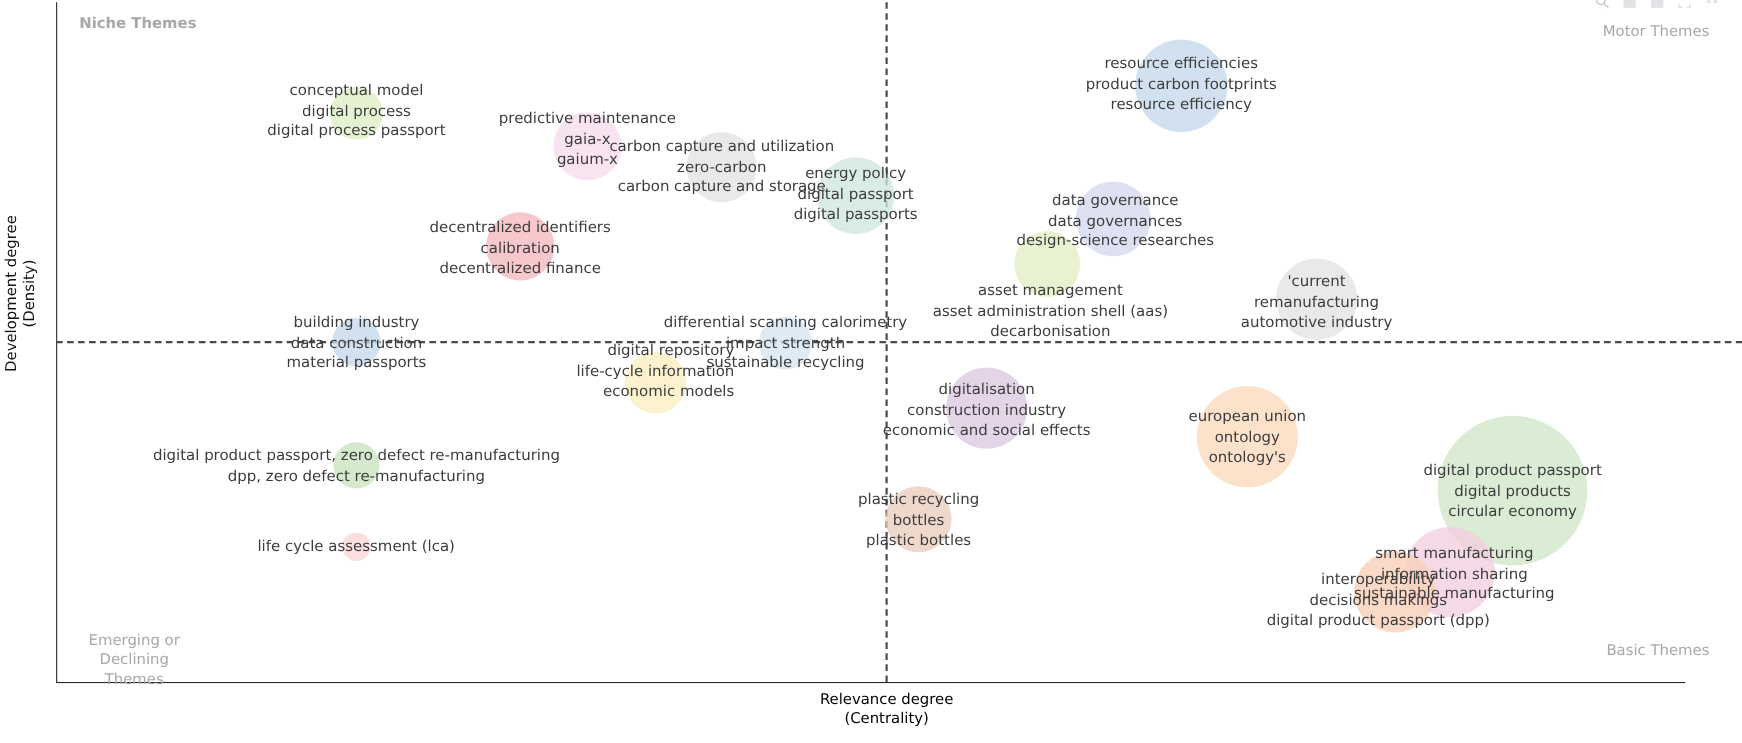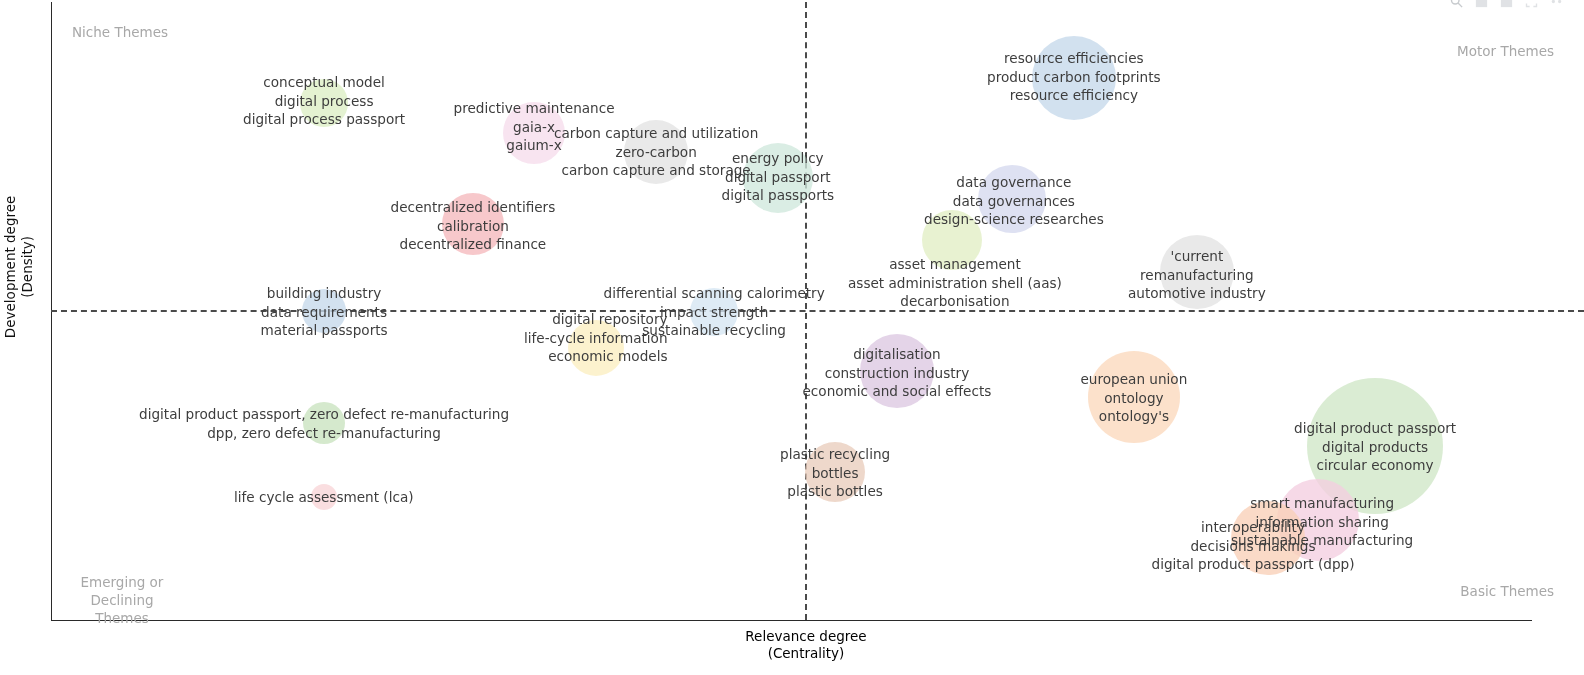--- a/index.html
+++ b/index.html
@@ -16,22 +16,22 @@
 
   
   #ylabel{position:absolute;left:-76px;top:250px;width:190px;
           transform:rotate(-90deg);transform-origin:50% 50%;
           text-align:center;font-size:13.5px;color:#111;line-height:1.25;}
   #xlabel{position:absolute;left:706px;top:628px;width:200px;
           text-align:center;font-size:13.5px;color:#000000;line-height:1.25;}
 
   
   .quad{position:absolute;font-size:13.5px;color:#a8a8a8;line-height:1.35;}
-  #quad-niche{left:72px;top:23px;}
-  #quad-motor{right:30px;top:20px;text-align:right;margin-top:22px;}
+  #quad-niche{left:72px;top:12px;font-weight:bold;}
+  #quad-motor{right:30px;top:20px;text-align:right;}
   #quad-emerging{left:62px;top:573px;text-align:center;width:120px;}
   #quad-basic{right:30px;top:582px;text-align:right;margin-left:20px;}
 
   
   .bubble{position:absolute;border-radius:50%;}
 
   
   .clabel{position:absolute;font-size:13.6px;color:#3d3d3d;line-height:1.37;
           white-space:nowrap;text-align:center;}
 
@@ -143,21 +143,21 @@
         <div>asset administration shell (aas)</div>
         <div>decarbonisation</div>
       </div>
       <div class="clabel" style="left: 1128px; top: 247px;">
         <div>'current</div>
         <div>remanufacturing</div>
         <div>automotive industry</div>
       </div>
       <div class="clabel" style="left: 260.5px; top: 284px;">
         <div>building industry</div>
-        <div>data requirements</div>
+        <div>data construction</div>
         <div>material passports</div>
       </div>
       <div class="clabel" style="left: 603.5px; top: 284px;">
         <div>differential scanning calorimetry</div>
         <div>impact strength</div>
         <div>sustainable recycling</div>
       </div>
       <div class="clabel" style="left: 524px; top: 310px; text-align: right;">
         <div>digital repository</div>
         <div>life-cycle information</div>

